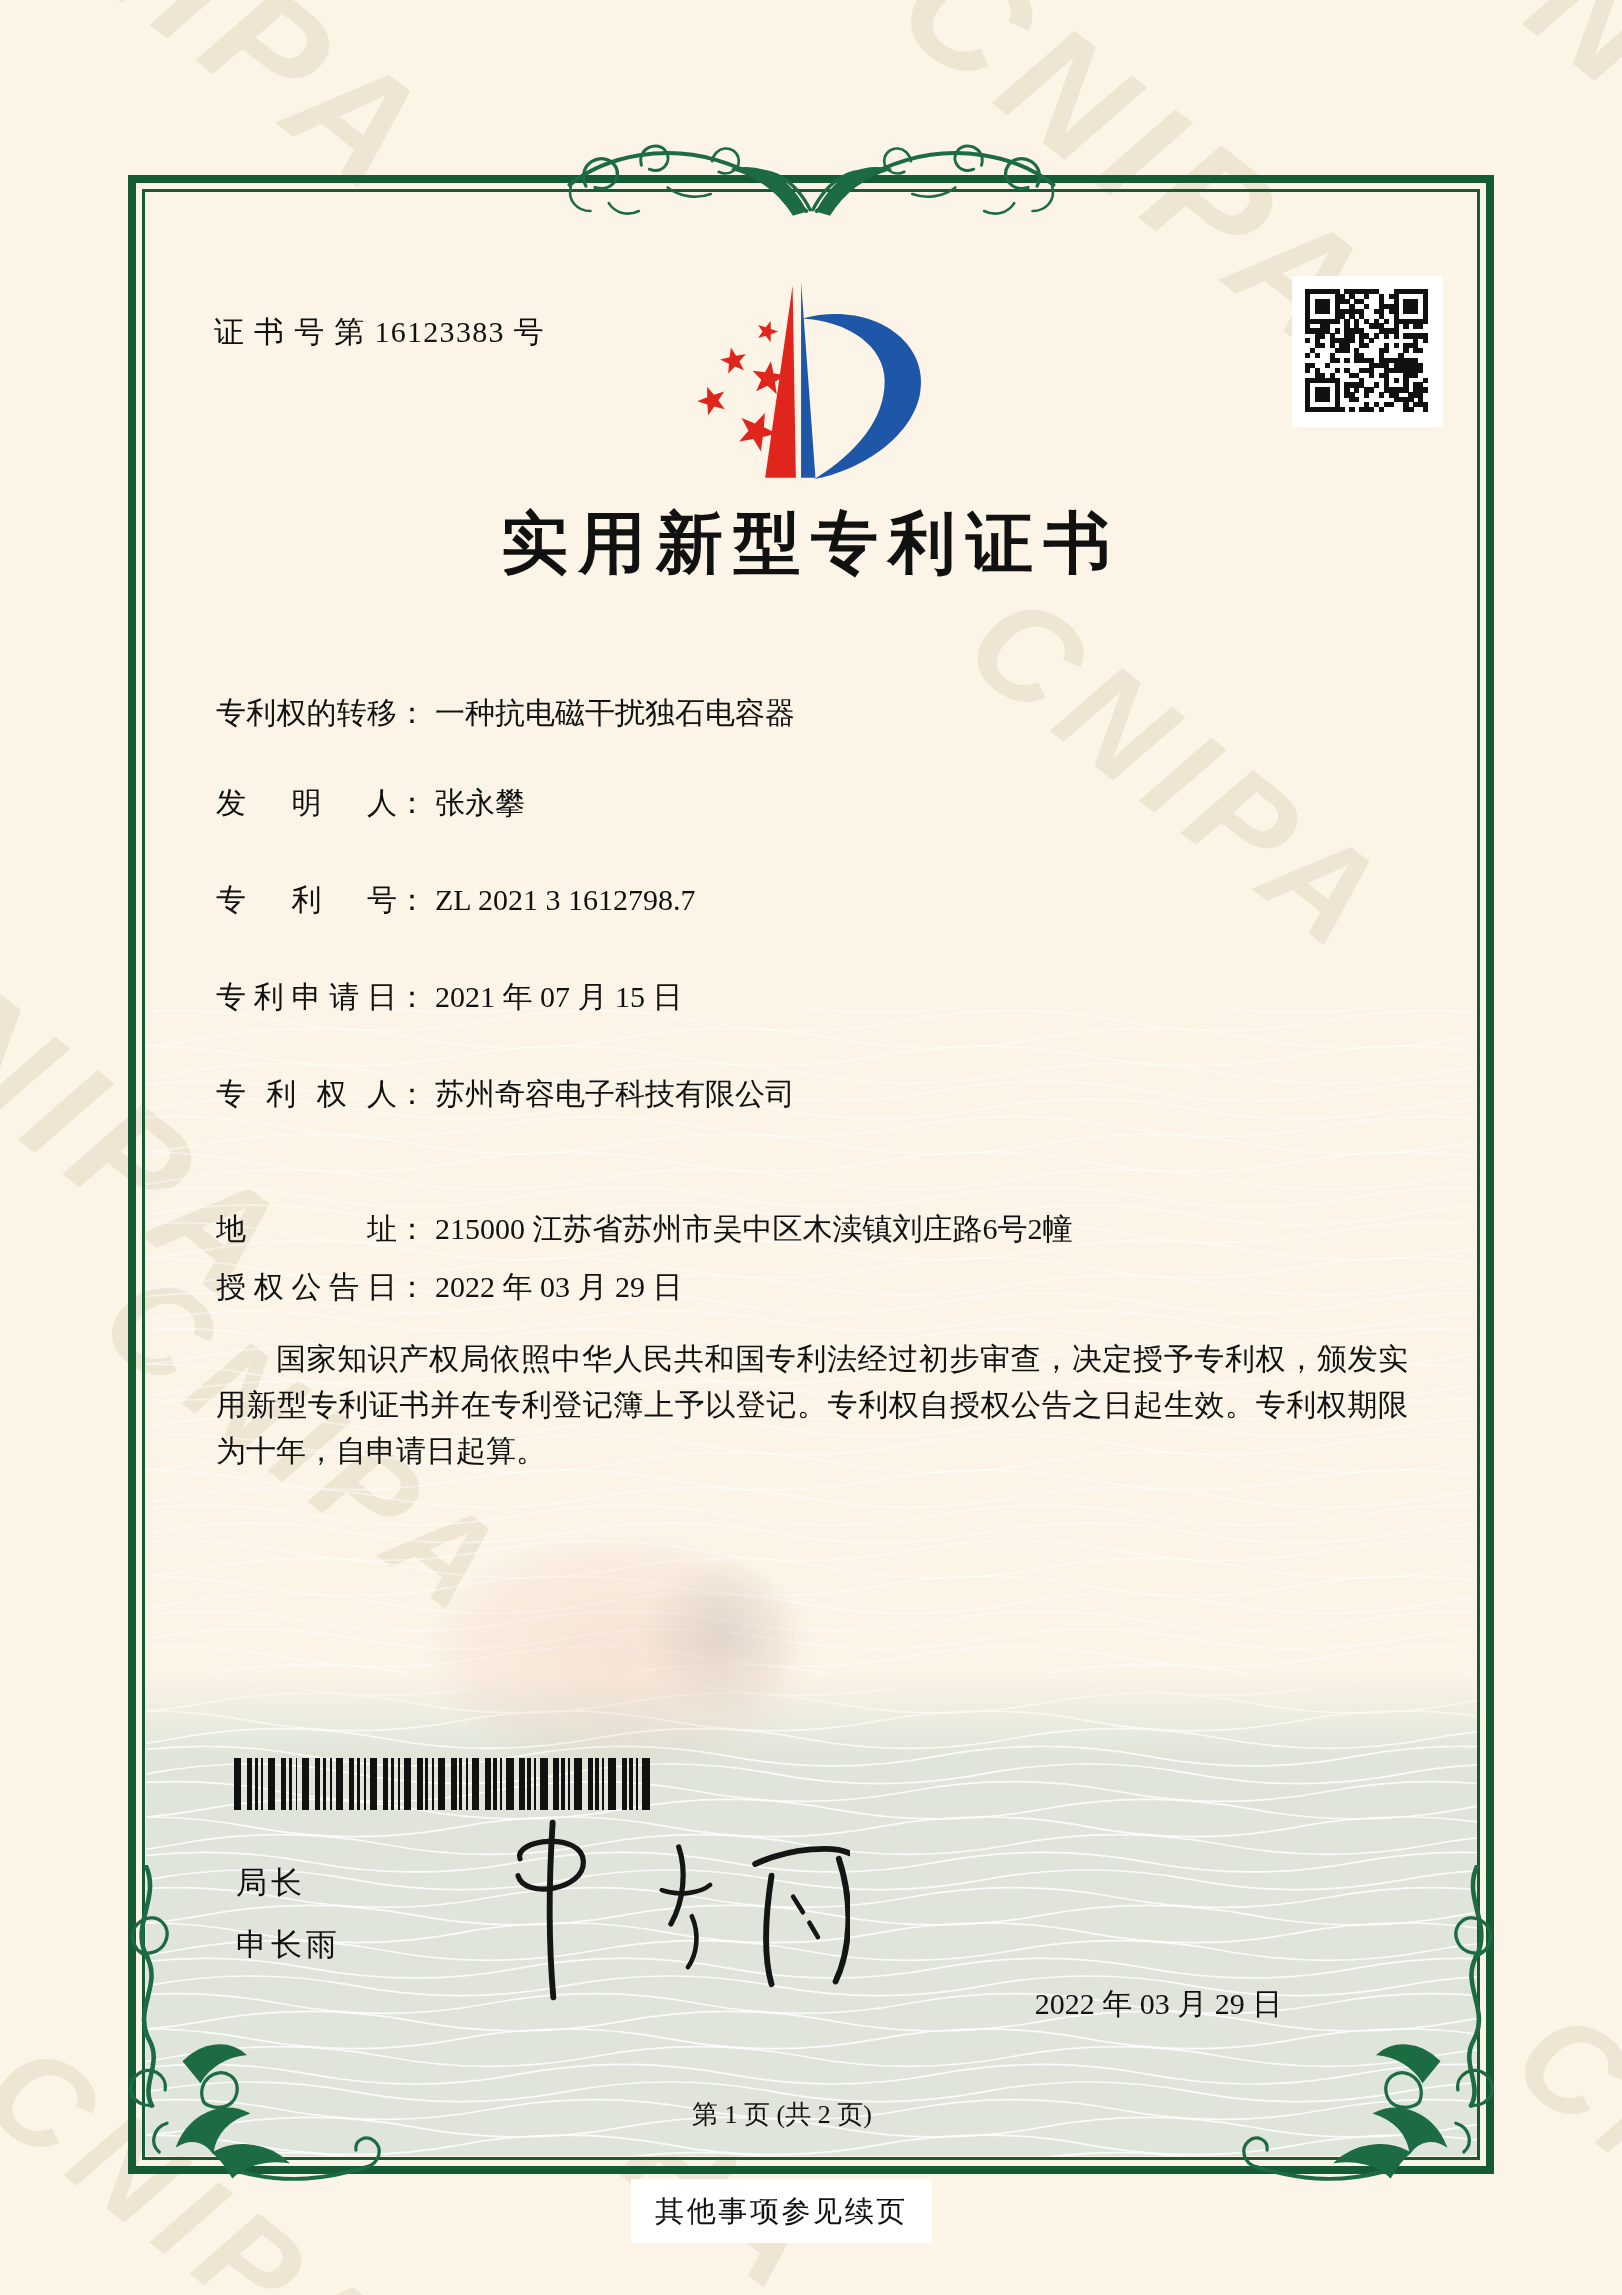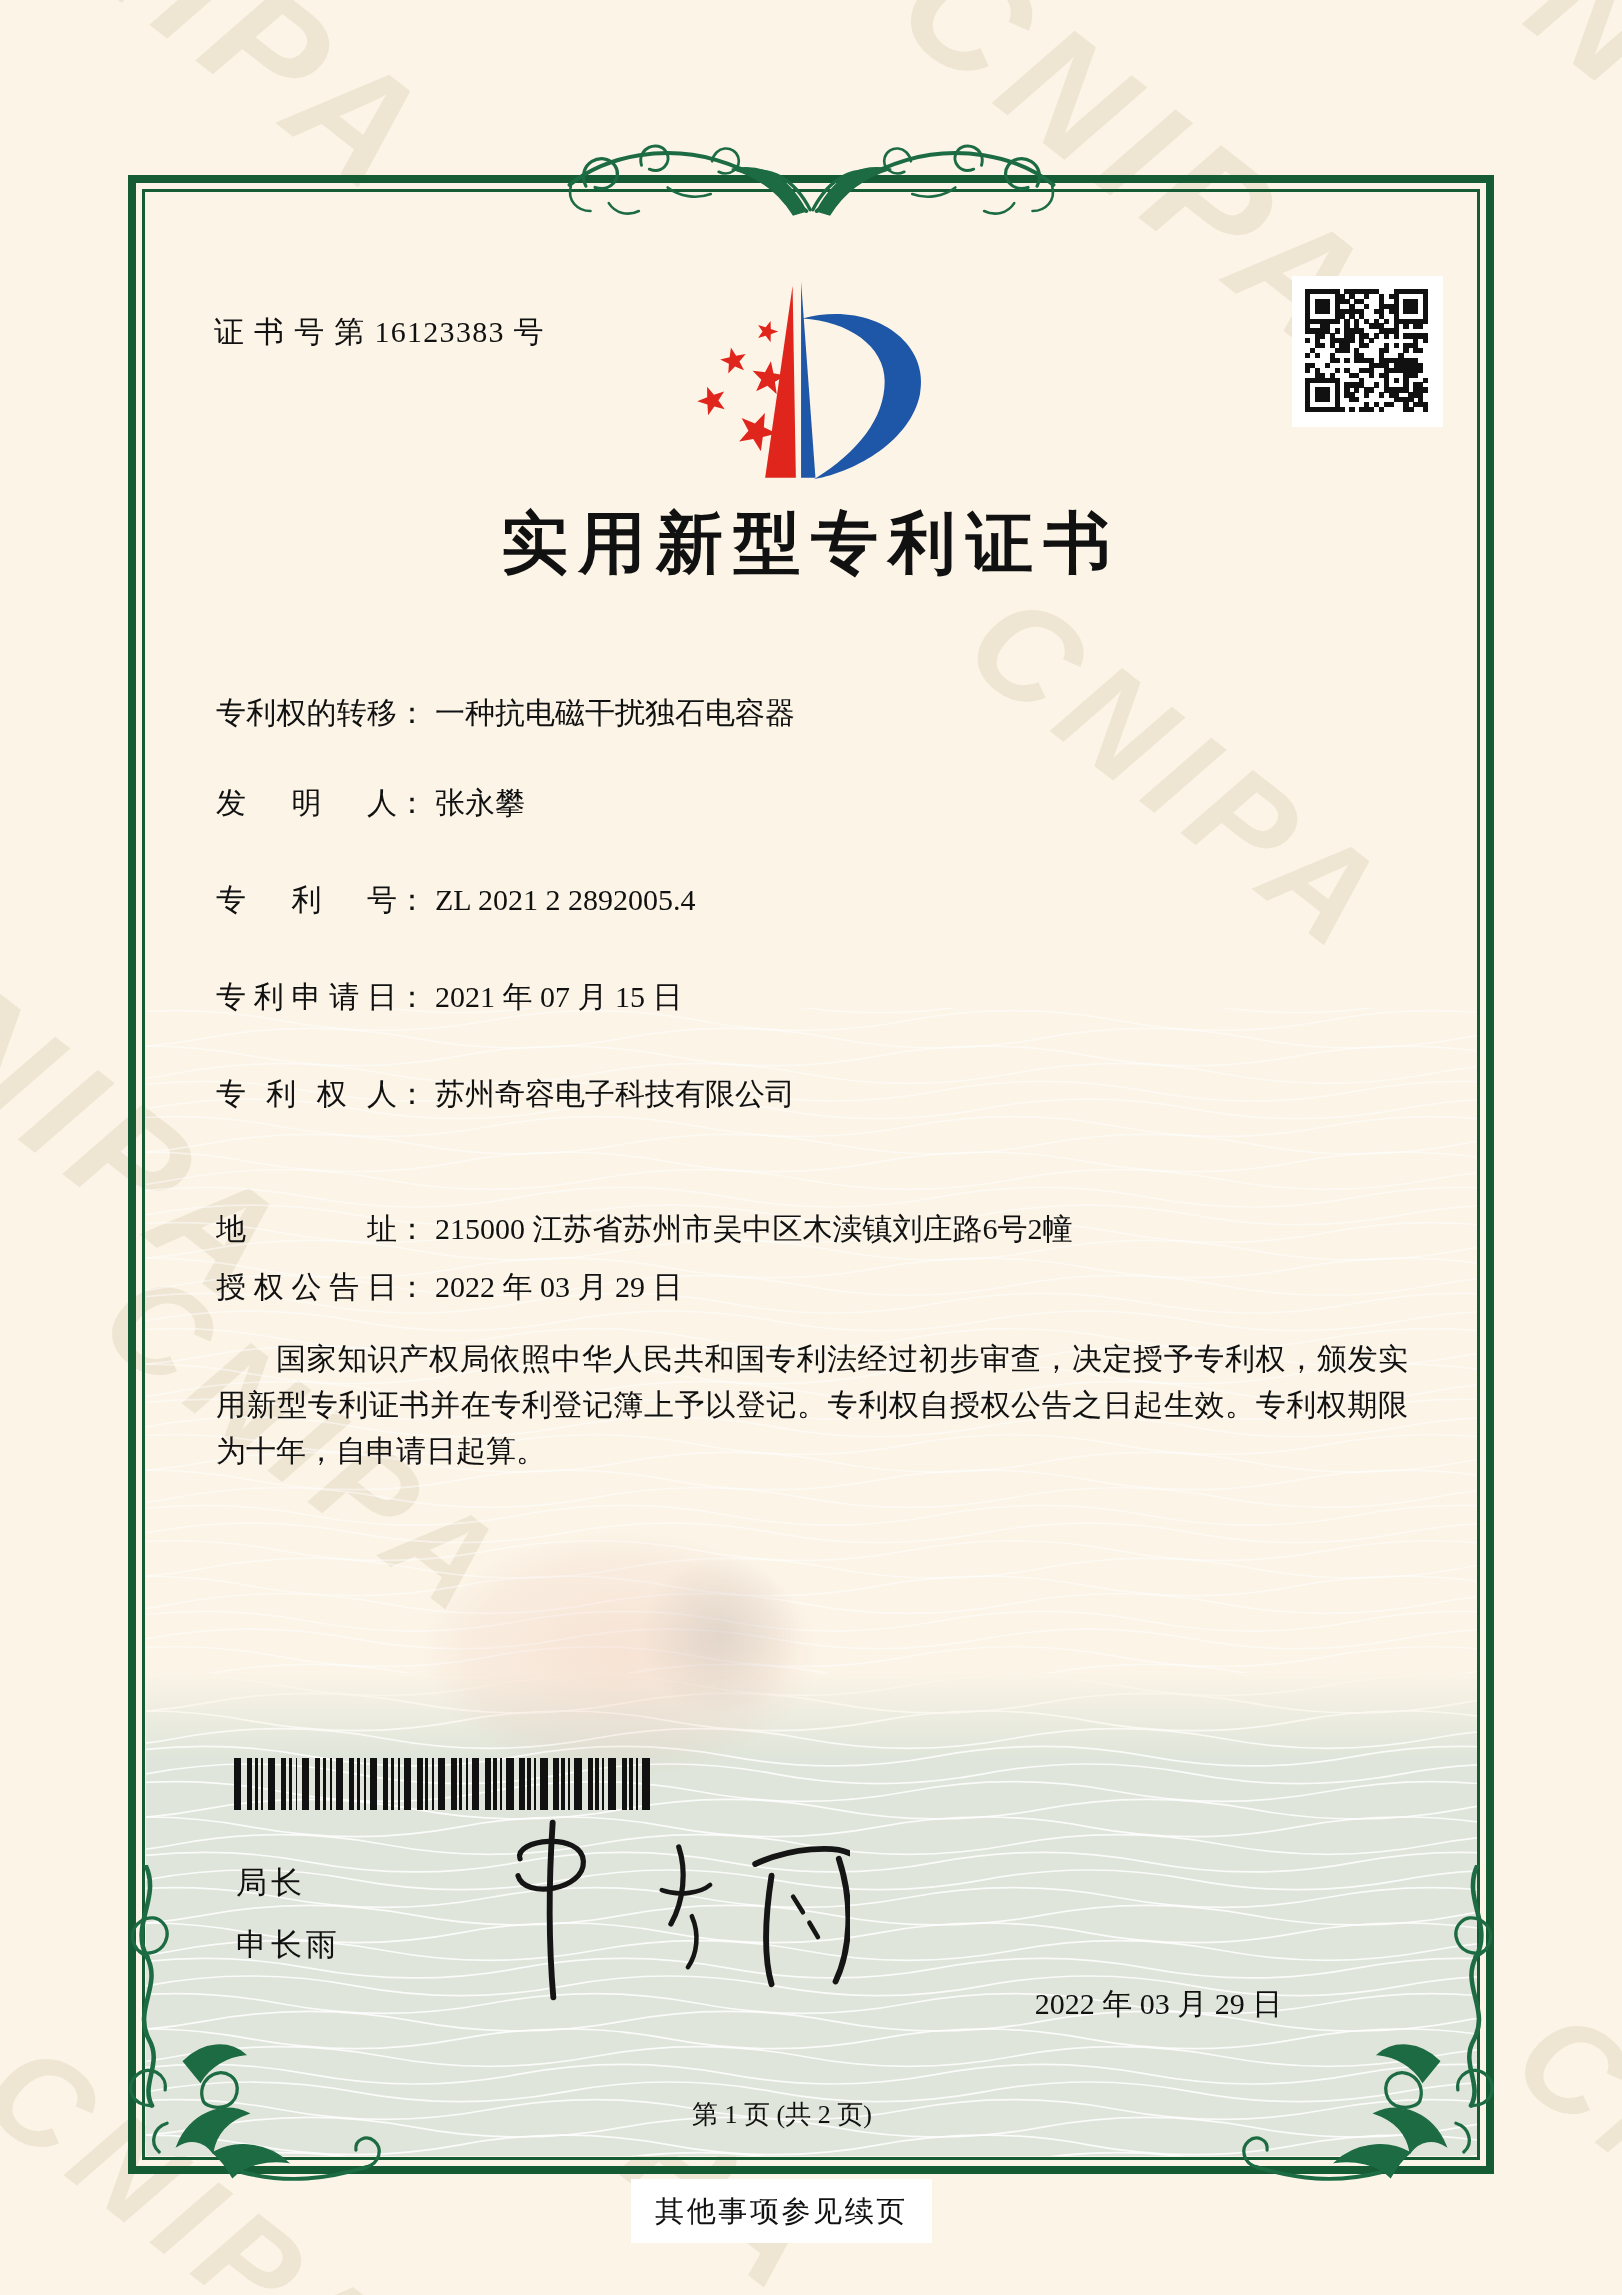--- a/index.html
+++ b/index.html
@@ -569,21 +569,21 @@
 
 <div class="abs title">实用新型专利证书</div>
 
 <div class="abs frow" style="top:693px;">
   <span class="flabel">专利权的转移</span><span class="fcolon">：</span><span class="fvalue">一种抗电磁干扰独石电容器</span>
 </div>
 <div class="abs frow" style="top:783px;">
   <span class="flabel">发明人</span><span class="fcolon">：</span><span class="fvalue">张永攀</span>
 </div>
 <div class="abs frow" style="top:880px;">
-  <span class="flabel">专利号</span><span class="fcolon">：</span><span class="fvalue">ZL 2021 2 2892005.4</span>
+  <span class="flabel">专利号</span><span class="fcolon">：</span><span class="fvalue">ZL 2021 3 1612798.7</span>
 </div>
 <div class="abs frow" style="top:977px;">
   <span class="flabel">专利申请日</span><span class="fcolon">：</span><span class="fvalue">2021 年 07 月 15 日</span>
 </div>
 <div class="abs frow" style="top:1074px;">
   <span class="flabel">专利权人</span><span class="fcolon">：</span><span class="fvalue">苏州奇容电子科技有限公司</span>
 </div>
 <div class="abs frow" style="top:1171px;margin-top:38px;">
   <span class="flabel">地址</span><span class="fcolon">：</span><span class="fvalue">215000 江苏省苏州市吴中区木渎镇刘庄路6号2幢</span>
 </div>

